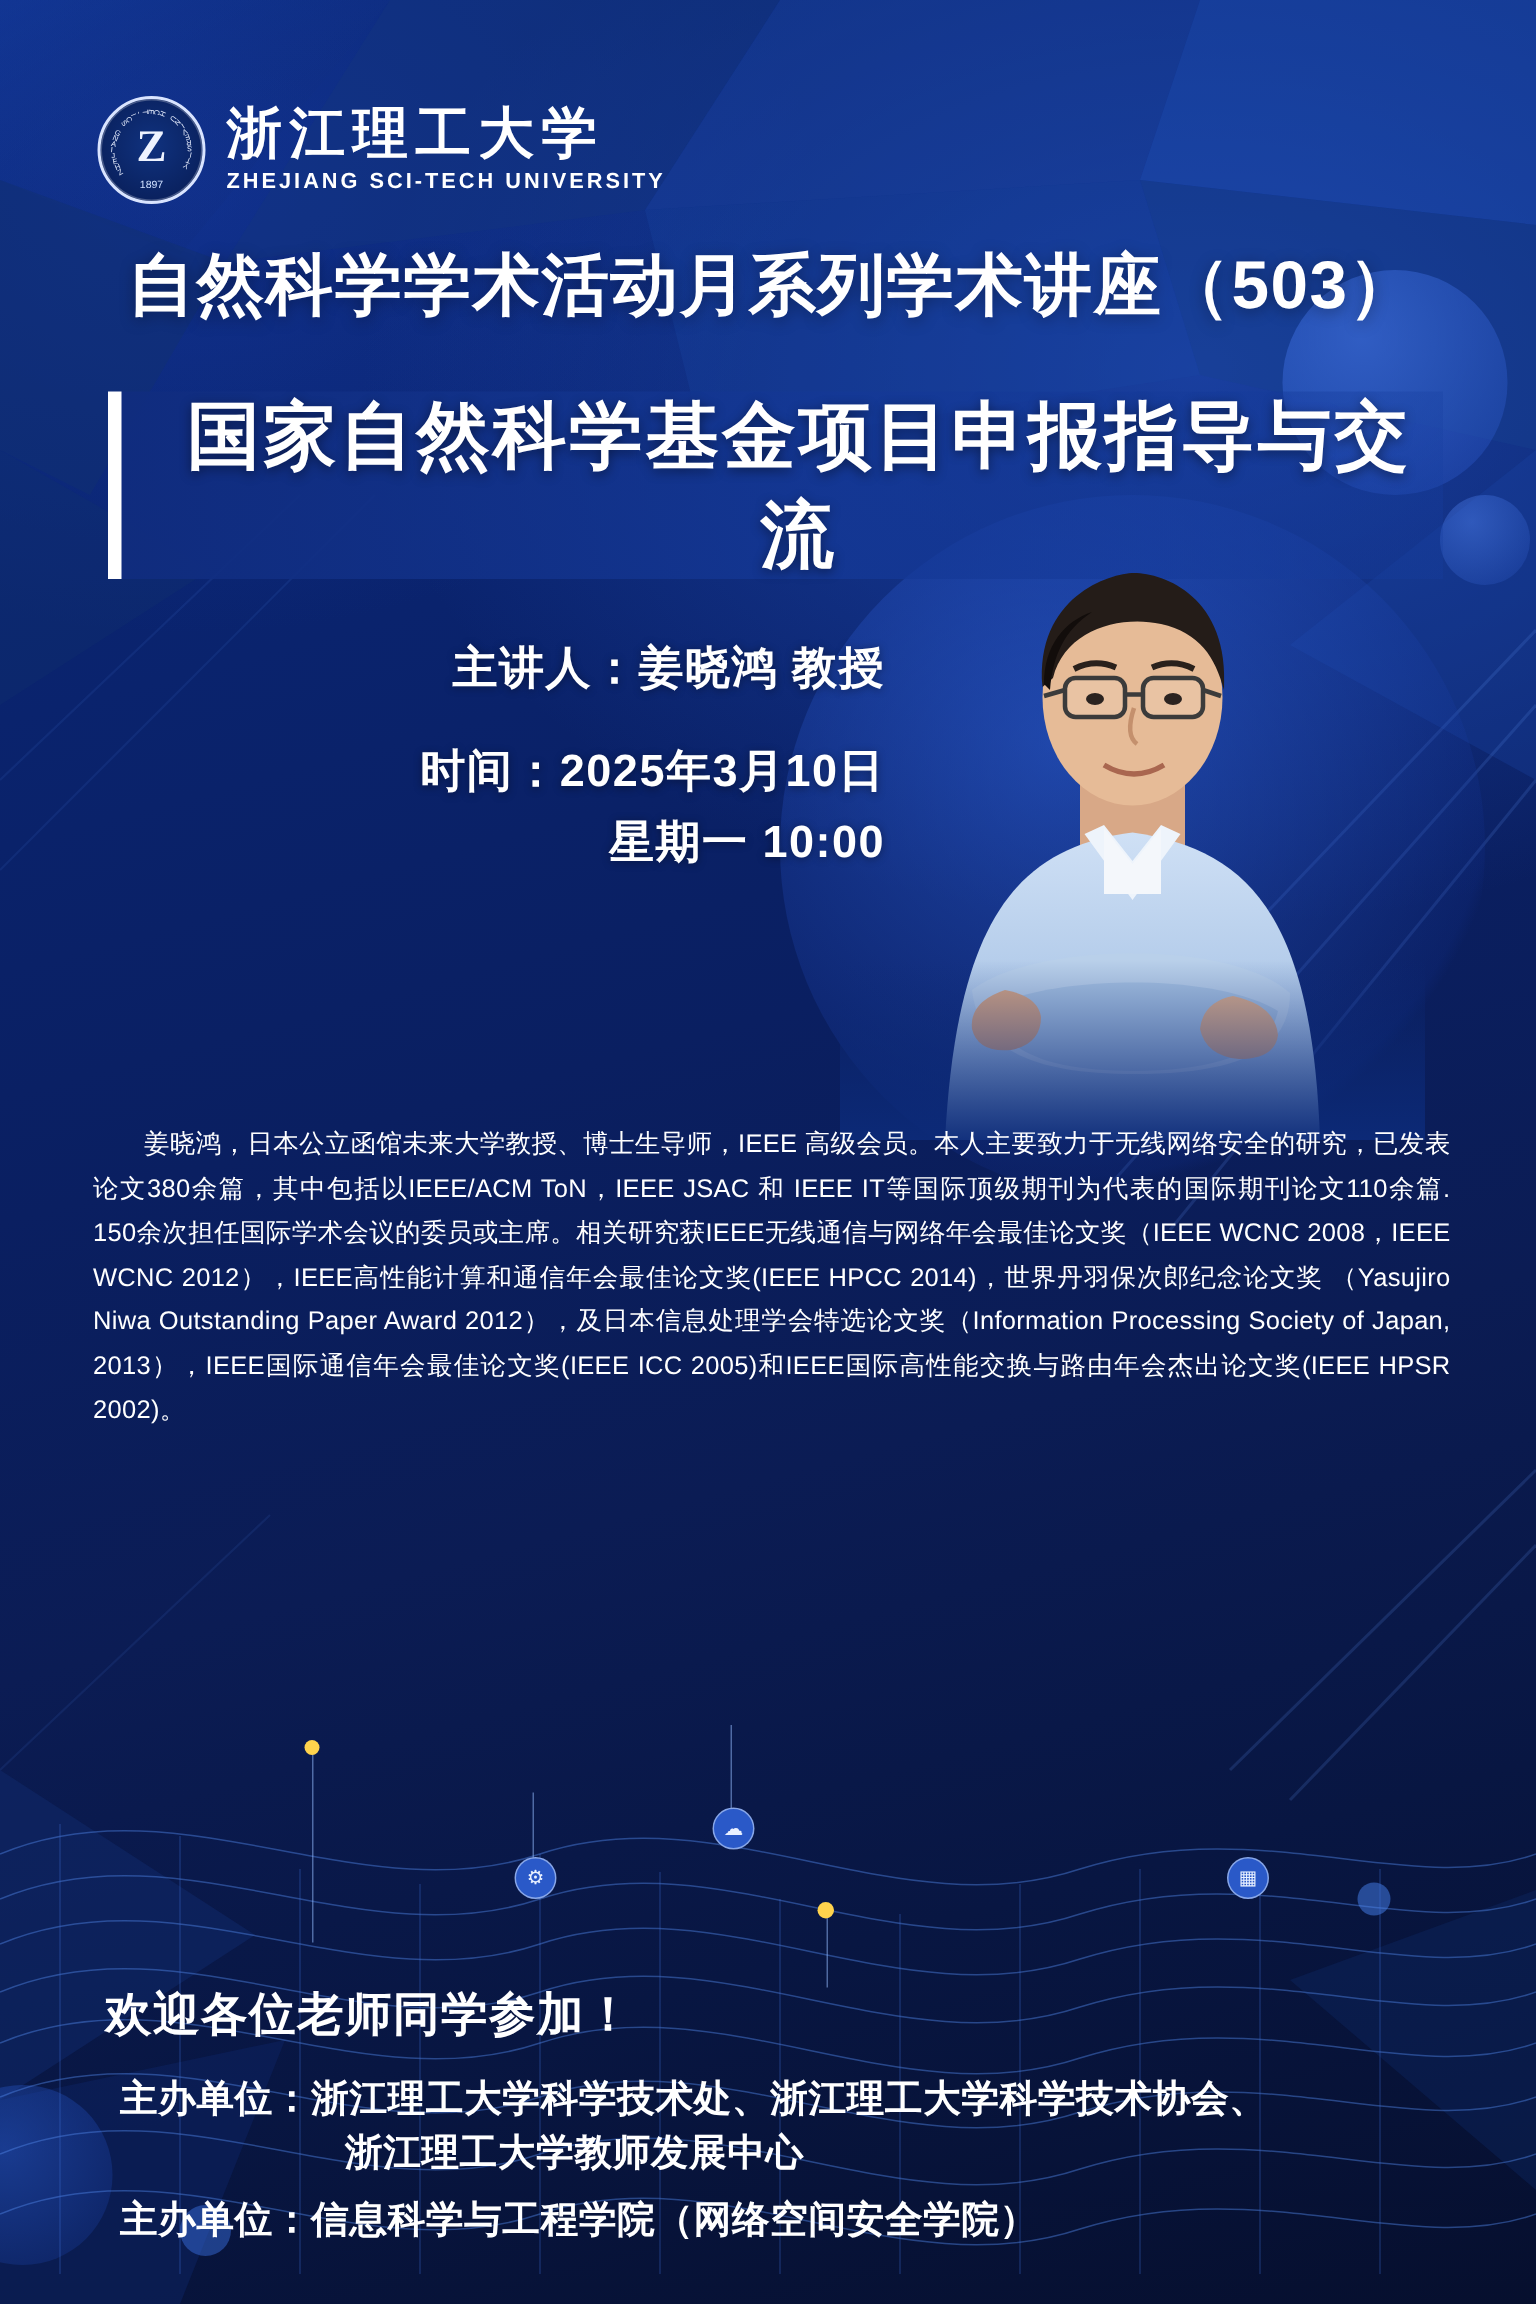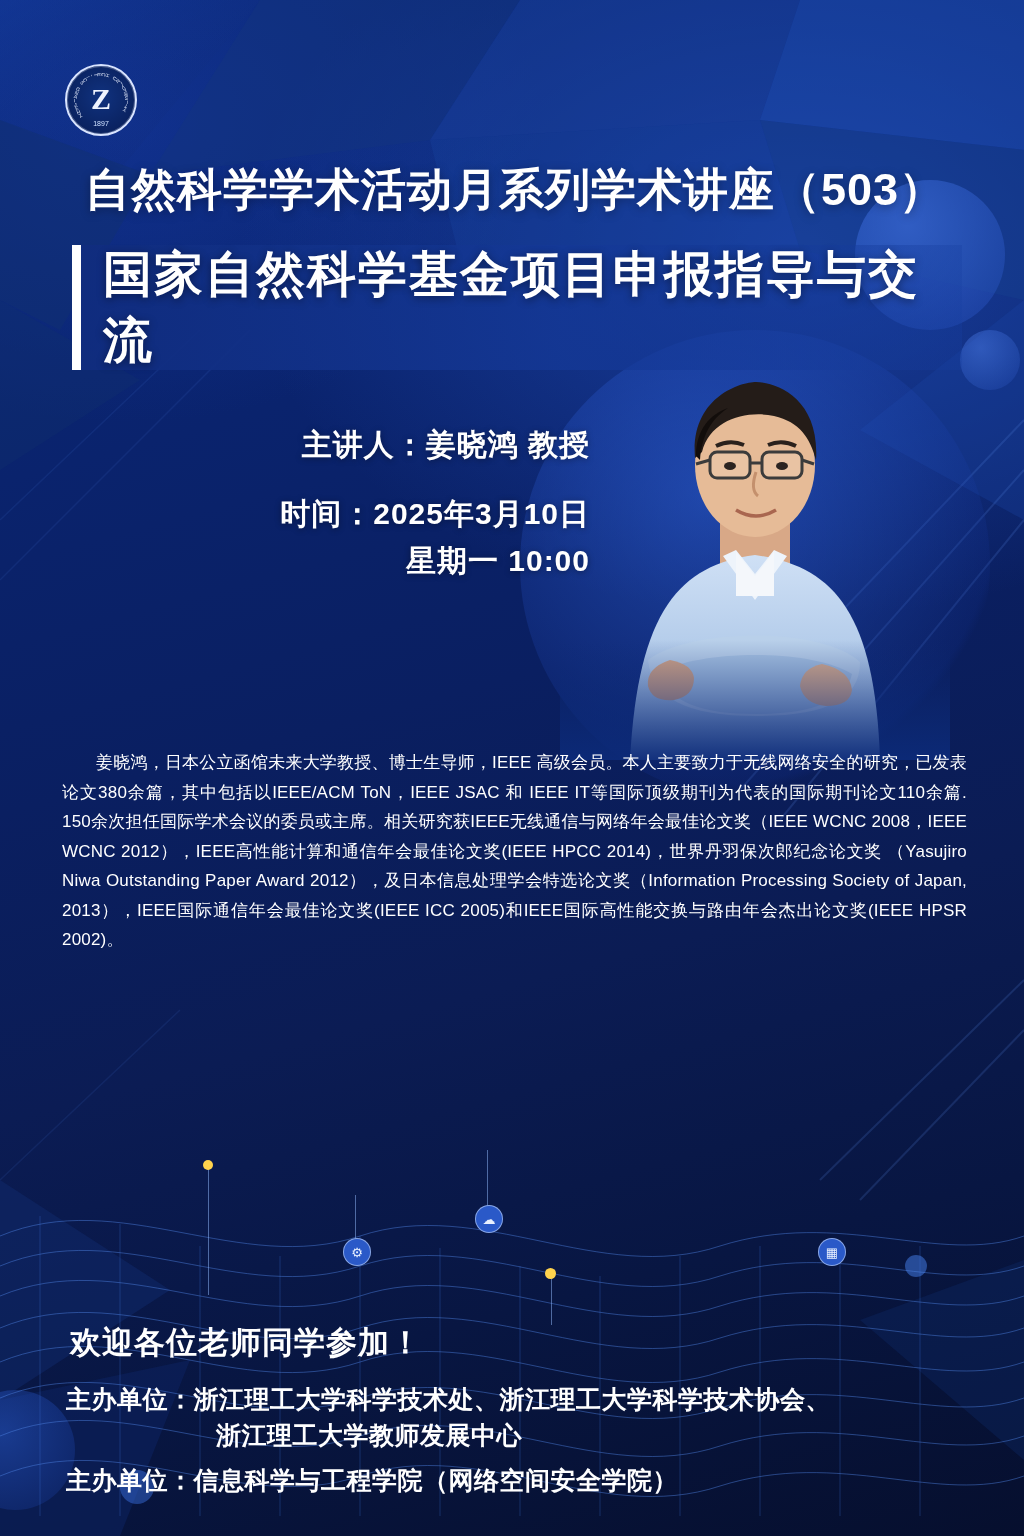--- a/index.html
+++ b/index.html
@@ -120,26 +120,27 @@
     font-weight: bold;
     font-size: 45px;
     letter-spacing: 1px;
     color: #ffffff;
     text-shadow: 0 2px 10px rgba(0,0,0,0.35);
   }
 
   .main-title-wrap {
     position: absolute;
     left: 72px;
-    top: 245px;
+    top: 261px;
     width: 890px;
     height: 125px;
     background: linear-gradient(90deg, rgba(16,44,126,0.92) 0%, rgba(20,56,150,0.80) 55%, rgba(22,62,160,0.30) 100%);
     display: flex;
     align-items: center;
+    text-align: center;
   }
   .main-title-bar {
     width: 9px;
     height: 125px;
     background: #ffffff;
     flex: none;
   }
   .main-title {
     font-weight: bold;
     font-size: 49px;
@@ -252,21 +253,21 @@
     position: absolute;
     left: 70px;
     top: 1322px;
     font-weight: bold;
     font-size: 31px;
     color: #ffffff;
     letter-spacing: 1px;
   }
   .org {
     position: absolute;
-    left: 66px;
+    left: 80px;
     top: 1382px;
     width: 900px;
     font-weight: bold;
     font-size: 25px;
     color: #ffffff;
     line-height: 1.42;
     letter-spacing: 0.5px;
   }
   .org .indent { padding-left: 150px; }
   .org .row2 { margin-top: 10px; }
@@ -353,20 +354,24 @@
           <span style="transform: rotate(75.5556deg) translate(0px, -27px) rotate(90deg);">E</span>
           <span style="transform: rotate(84.4444deg) translate(0px, -27px) rotate(90deg);">R</span>
           <span style="transform: rotate(93.3333deg) translate(0px, -27px) rotate(90deg);">S</span>
           <span style="transform: rotate(102.222deg) translate(0px, -27px) rotate(90deg);">I</span>
           <span style="transform: rotate(111.111deg) translate(0px, -27px) rotate(90deg);">T</span>
           <span style="transform: rotate(120deg) translate(0px, -27px) rotate(90deg);">Y</span>
         </div>
       <div class="glyph">Z</div>
       <div class="year">1897</div>
     </div>
+    <div>
+      <div class="logo-text-cn">浙江理工大学</div>
+      <div class="logo-text-en">ZHEJIANG SCI-TECH UNIVERSITY</div>
+    </div>
   </div>
 
   <div class="series-title">自然科学学术活动月系列学术讲座（503）</div>
 
   <div class="main-title-wrap">
     <div class="main-title-bar"></div>
     <div class="main-title">国家自然科学基金项目申报指导与交流</div>
   </div>
 
   <div class="photo">

